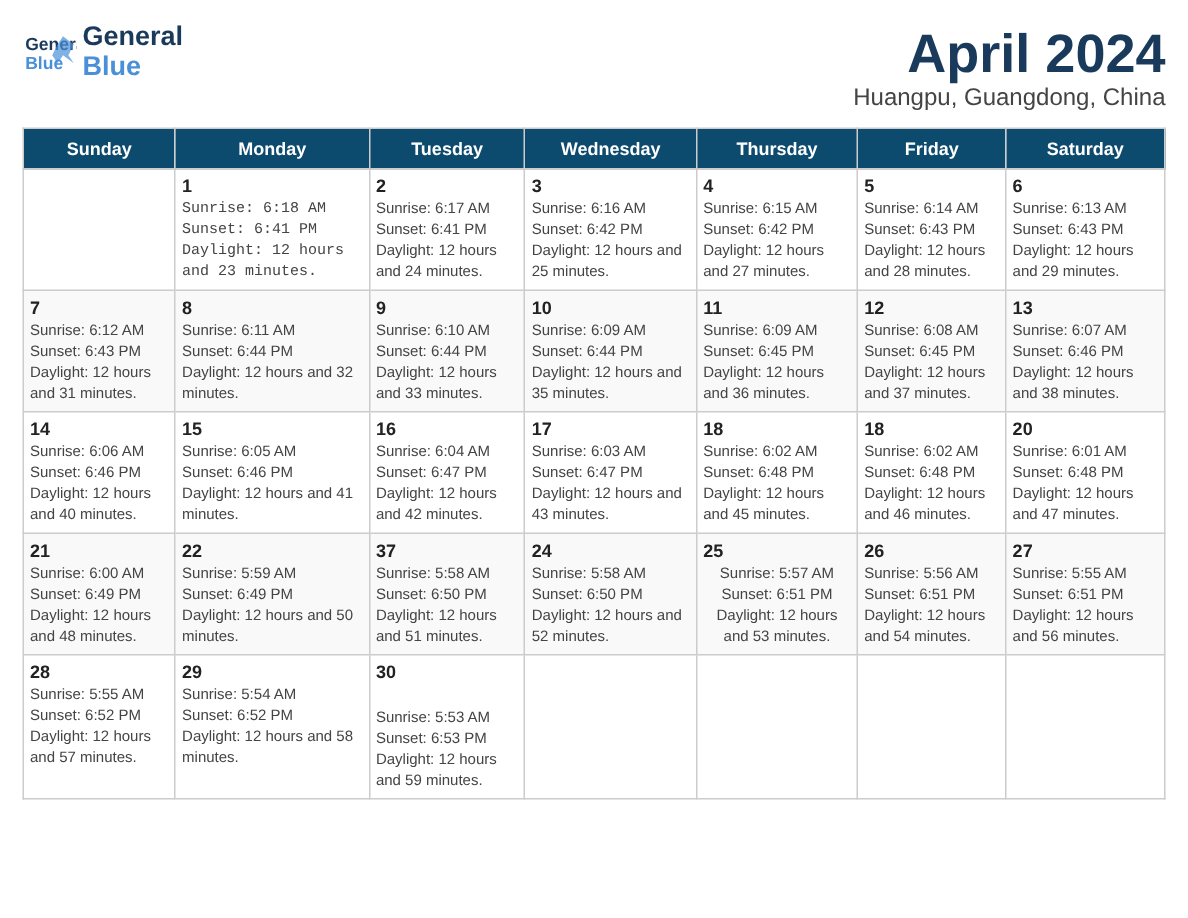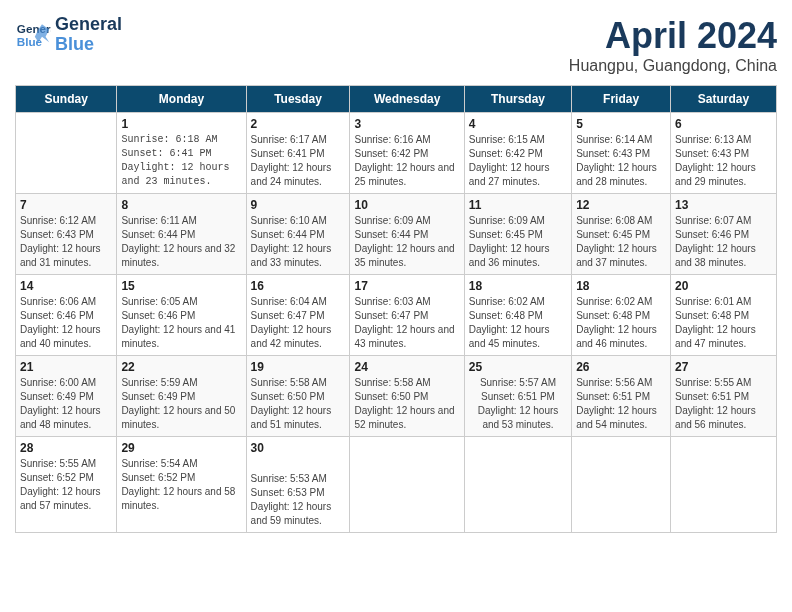--- a/index.html
+++ b/index.html
@@ -250,21 +250,21 @@
 Sunset: 6:49 PM
 Daylight: 12 hours and 48 minutes.</div>
         </td>
         <td>
           <div class="day-number">22</div>
           <div class="day-info" style="white-space: pre-line;">Sunrise: 5:59 AM
 Sunset: 6:49 PM
 Daylight: 12 hours and 50 minutes.</div>
         </td>
         <td>
-          <div class="day-number">19</div>
+          <div class="day-number">37</div>
           <div class="day-info" style="white-space: pre-line;">Sunrise: 5:58 AM
 Sunset: 6:50 PM
 Daylight: 12 hours and 51 minutes.</div>
         </td>
         <td>
           <div class="day-number">24</div>
           <div class="day-info" style="white-space: pre-line;">Sunrise: 5:58 AM
 Sunset: 6:50 PM
 Daylight: 12 hours and 52 minutes.</div>
         </td>

